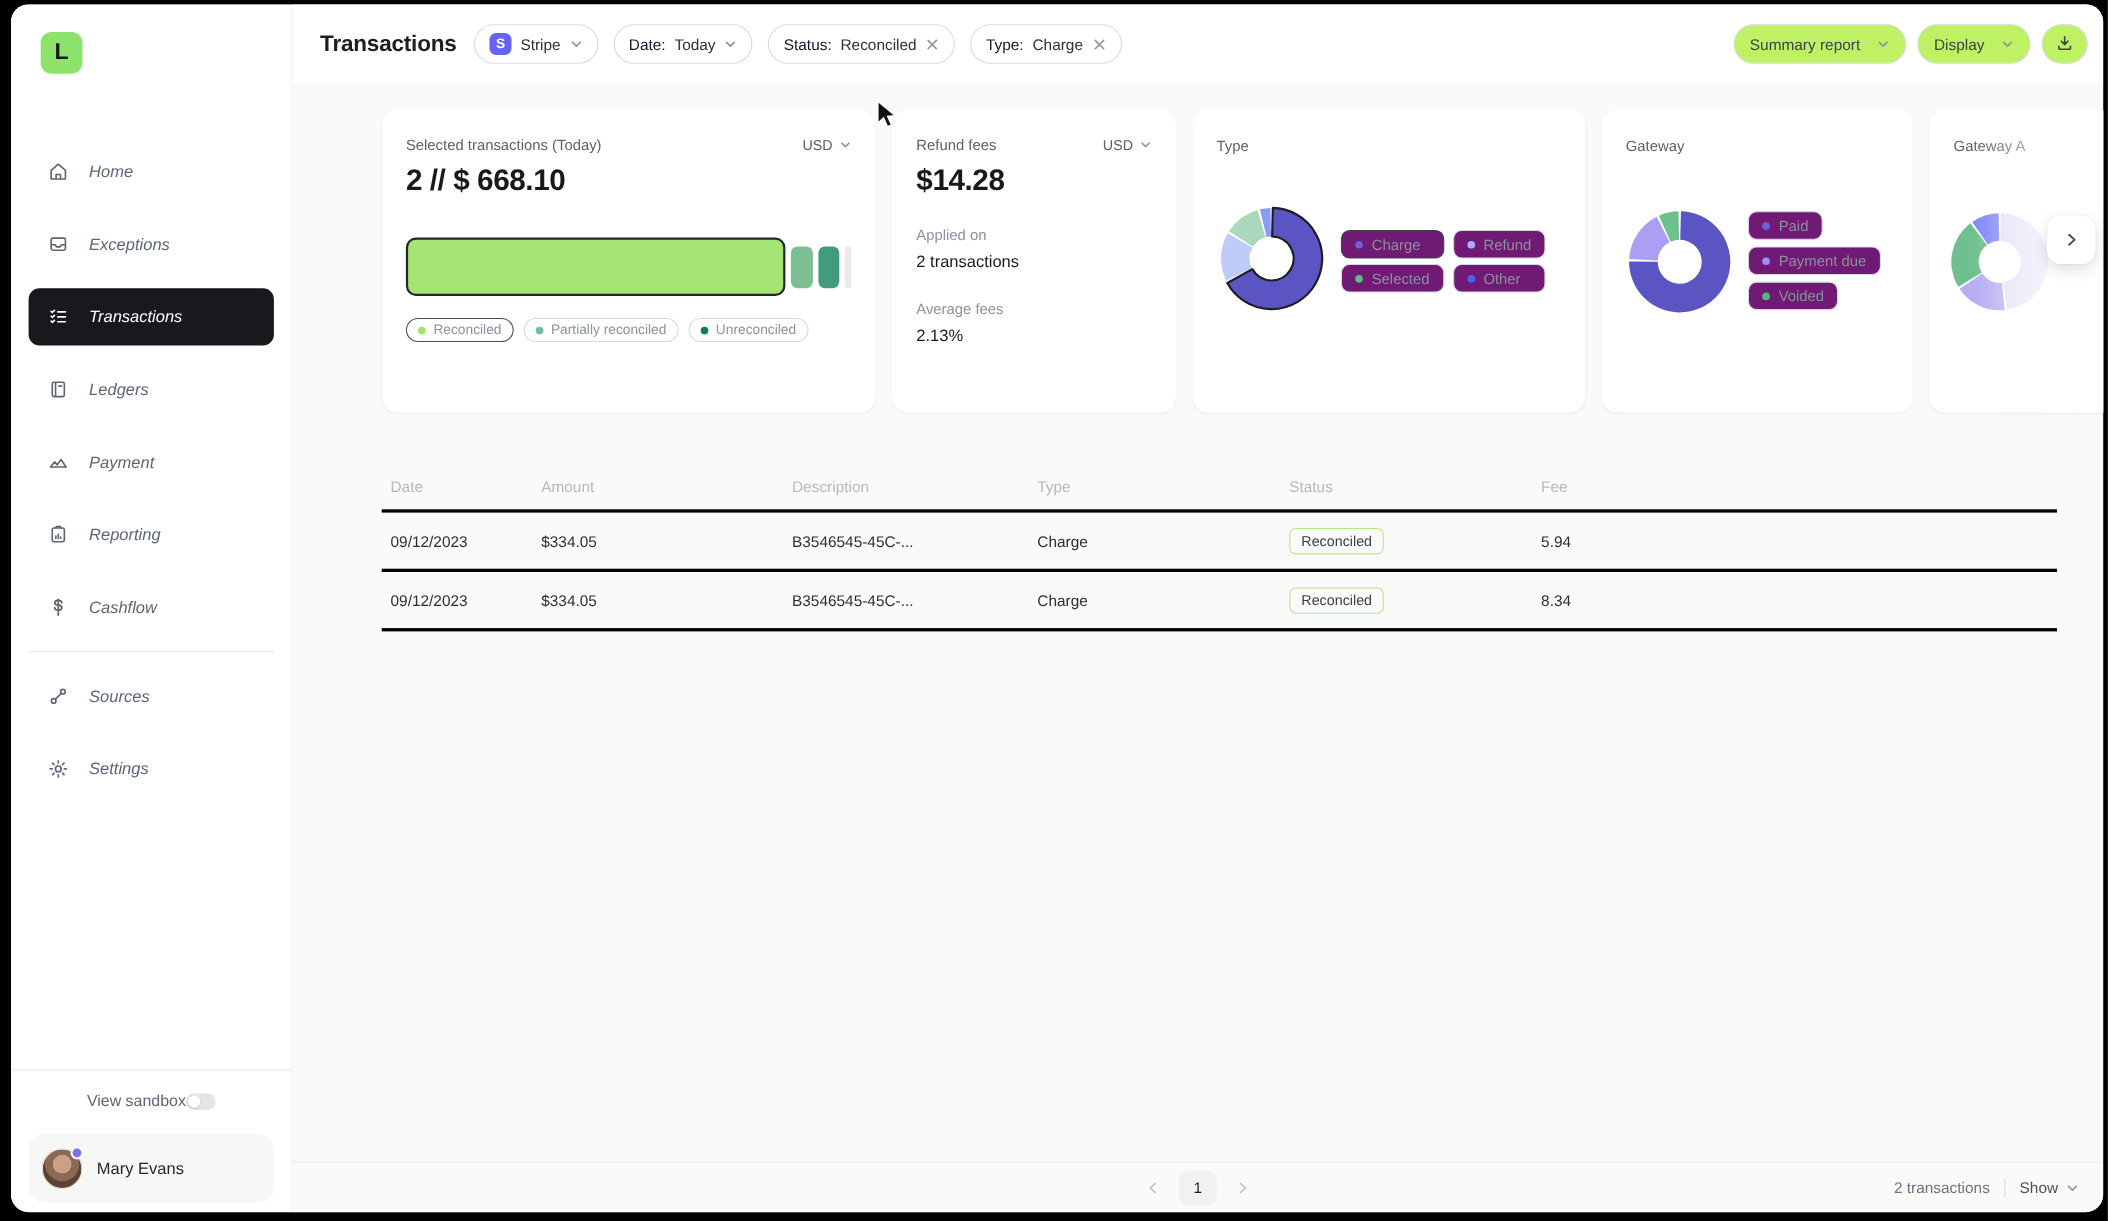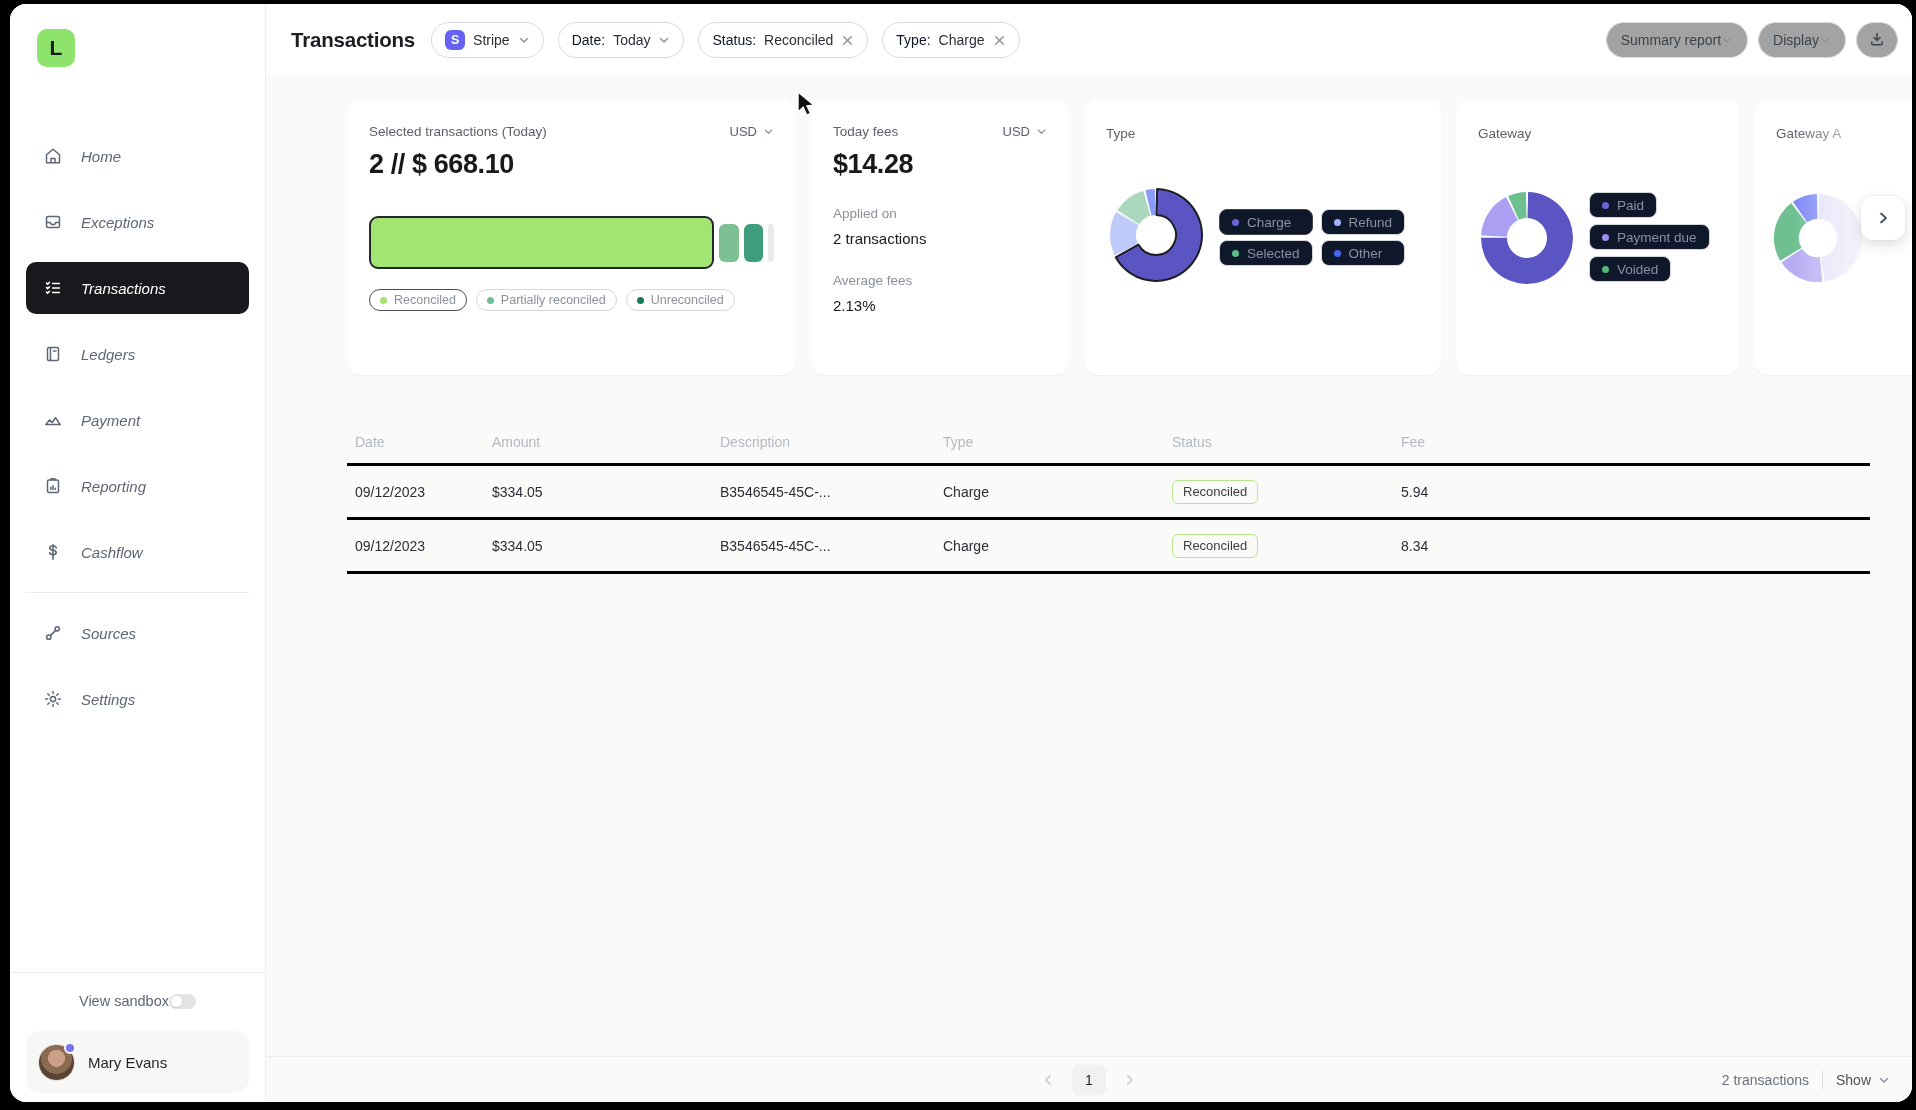--- a/index.html
+++ b/index.html
@@ -30,21 +30,21 @@
 
   
   .main { flex:1; position:relative; background:#fafaf9; }
   .topbar { position:absolute; left:0; right:0; top:0; height:72px; background:#fff; display:flex; align-items:center; padding:0 14px 0 25px; z-index:5; }
   .page-title { font-size:20.5px; font-weight:bold; color:#1b1e22; letter-spacing:-0.2px; margin-right:16px; }
   .chip { height:36px; border:1px solid #d7dade; border-radius:18px; background:#fff; display:flex; align-items:center; padding:0 13px; font-size:14px; color:#2b3037; margin-right:14px; gap:8px; }
   .chip .prefix { color:#0f172a; }
   .s-badge { width:20px; height:20px; border-radius:6px; background:#6562f4; color:#fff; font-size:12.5px; font-weight:bold; display:flex; align-items:center; justify-content:center; }
   .chev, .xicon { display:flex; align-items:center; color:#8d95a0; }
   .topbar-right { margin-left:auto; display:flex; align-items:center; gap:10px; }
-  .btn-pill { height:36px; border:1px solid #d7dade; border-radius:18px; background:#a3a3a3; display:flex; align-items:center; padding:0 14px; gap:0; font-size:14px; color:#3c434c; }
+  .btn-pill { height:36px; border:1px solid #d7dade; border-radius:18px; background:#bef264; display:flex; align-items:center; padding:0 14px; gap:15px; font-size:14px; color:#3c434c; }
   .btn-icon { width:42px; justify-content:center; padding:0; }
 
   .content { position:absolute; left:0; right:0; top:72px; bottom:0; }
 
   
   .cards { position:absolute; left:81px; top:24px; display:flex; gap:15px; }
   .card { background:#fff; border-radius:14px; height:275px; box-shadow:0 1px 2px rgba(16,24,40,.05); position:relative; padding:24px 22px; }
   .card-title { font-size:13.5px; color:#5a616b; }
   .card-head { display:flex; justify-content:space-between; align-items:flex-start; }
   .usd-select { display:flex; align-items:center; gap:6px; font-size:13px; color:#596070; }
@@ -63,21 +63,21 @@
   .card-fees { width:258px; }
   .kv-label { font-size:13.5px; color:#8a919b; margin-top:26px; }
   .kv-value { font-size:15px; color:#17191c; margin-top:9px; }
 
   .card-type { width:357px; }
   .card-gateway { width:283px; }
   .card-gateway2 { width:220px; }
   .donut { position:absolute; }
   .dlegend-grid { position:absolute; left:135px; top:109px; display:grid; grid-template-columns:auto auto; gap:5px 8px; }
   .dlegend-col { position:absolute; left:133px; top:92px; display:flex; flex-direction:column; gap:6px; align-items:flex-start; }
-  .dchip { height:26px; border:1px solid #d4d6d9; border-radius:8px; display:flex; align-items:center; padding:0 12px; gap:8px; font-size:13.5px; color:#8a919b; background:#0f172a; }
+  .dchip { height:26px; border:1px solid #d4d6d9; border-radius:8px; display:flex; align-items:center; padding:0 12px; gap:8px; font-size:13.5px; color:#8a919b; background:#701a75; }
   .dchip.sel { border-color:#3f434a; }
   .fade-overlay { position:absolute; inset:0; border-radius:14px; background:linear-gradient(to right, rgba(255,255,255,0) 18%, rgba(255,255,255,.92) 62%, #fff 100%); pointer-events:none; }
 
   .next-btn { position:absolute; left:1595px; top:120px; width:44px; height:44px; background:#fff; border-radius:12px; box-shadow:0 5px 14px rgba(0,0,0,.13), 0 0 0 1px rgba(0,0,0,.03); display:flex; align-items:center; justify-content:center; color:#4a515c; z-index:6; }
 
   
   .table { position:absolute; left:81px; top:344px; width:1523px; }
   .thead, .trow { display:grid; grid-template-columns:137px 228px 223px 229px 229px 1fr; align-items:center; padding-left:8px; border-bottom:3px solid #000000; }
   .thead { height:46px; color:#b3b9c2; font-size:14px; }
   .trow { height:54px; color:#2a2f36; font-size:14px; }
@@ -325,21 +325,21 @@
             </div>
             <div class="lchip">
               <span class="dot" style="background: rgb(21, 122, 88);"></span>
               <span>Unreconciled</span>
             </div>
           </div>
         </div>
 
         <div class="card card-fees">
           <div class="card-head">
-            <span class="card-title">Today fees</span>
+            <span class="card-title">Refund fees</span>
             <span class="usd-select">
               <span>USD</span>
               <span class="chev">
                   <svg width="11" height="11" viewBox="0 0 12 12" fill="none" stroke="currentColor" stroke-width="1.5" stroke-linecap="round" stroke-linejoin="round">
                     <path d="M2.5 4.5 6 8l3.5-3.5"></path>
                   </svg>
                 </span>
             </span>
           </div>
           <div class="big-number">$14.28</div>

